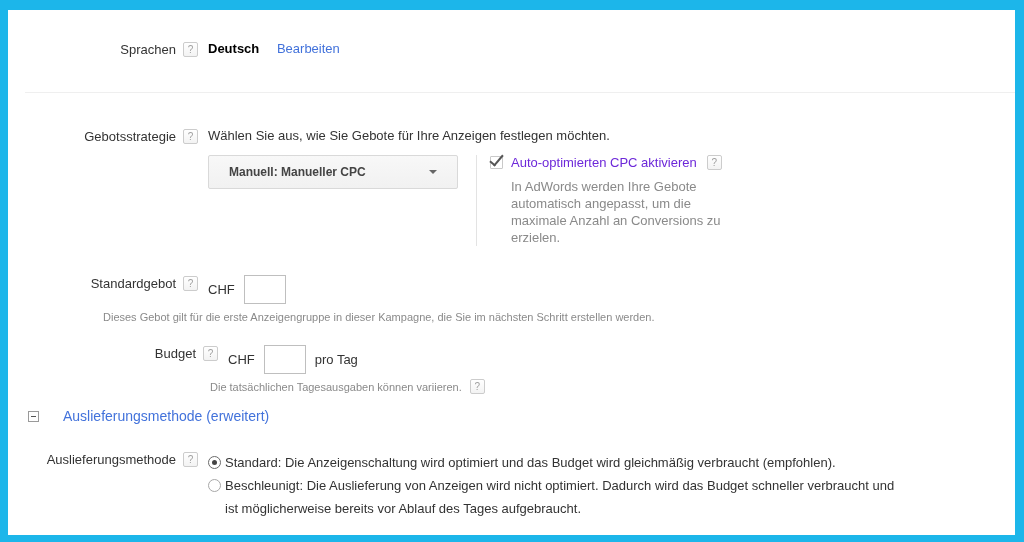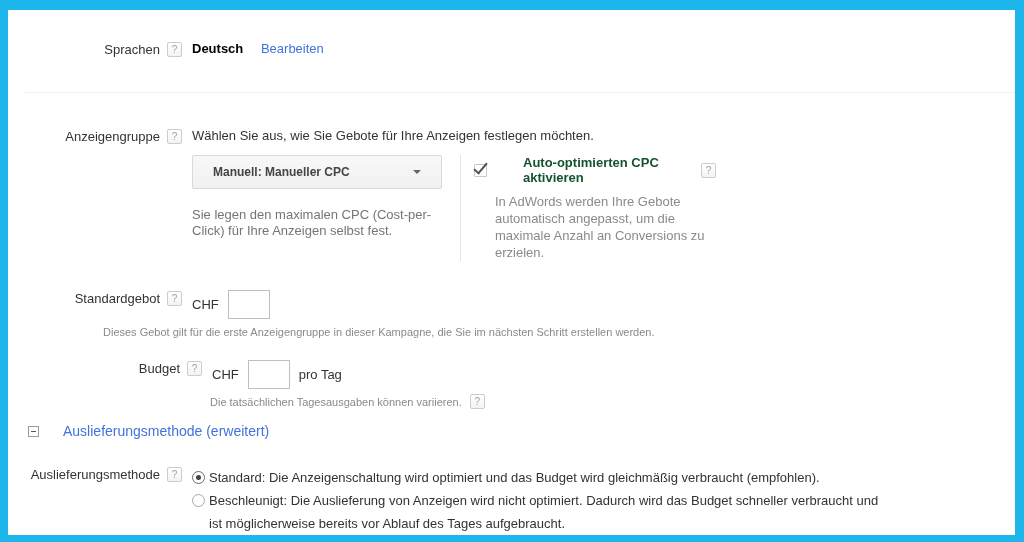--- a/index.html
+++ b/index.html
@@ -9,21 +9,21 @@
   .frame {
     width:1024px; height:542px;
     border:8px solid #1cb6ea;
     border-top-width:10px; border-right-width:9px; border-bottom-width:7px;
     background:#fff; overflow:hidden;
   }
   .page { position:relative; width:100%; height:100%; font-size:13px; color:#333; }
 
   
   .form-row { display:flex; align-items:flex-start; }
-  .lbl { width:174px; flex-shrink:0; display:flex; justify-content:flex-end; align-items:center; gap:7px; padding-top:1px; }
+  .lbl { width:190px; flex-shrink:0; display:flex; justify-content:flex-end; align-items:center; gap:7px; padding-top:1px; }
   .lbl-text { text-align:right; color:#333; }
   .ct { margin-left:10px; }
 
   .help {
     width:15px; height:15px; line-height:13px; text-align:center;
     font-size:10px; color:#a0a0a0; border:1px solid #ccc; border-radius:2px;
     background:linear-gradient(#fff,#f3f3f3); flex-shrink:0; display:inline-block;
   }
 
   
@@ -50,21 +50,21 @@
 
   .vsep { width:1px; background:#e3e3e3; align-self:stretch; }
 
   .bid-right { margin-left:13px; width:242px; }
   .cb-row { display:flex; align-items:center; gap:8px; }
   .checkbox { width:13px; height:13px; border:1px solid #c9c9c9; border-radius:1px; position:relative; background:#fff; flex-shrink:0; cursor:pointer; }
   .checkbox.checked::after {
     content:""; position:absolute; left:2px; top:-5px; width:5px; height:12px;
     border-right:2px solid #555; border-bottom:2px solid #555; transform:rotate(40deg);
   }
-  .cb-label { font-weight:bold; color:#14532d; cursor:pointer;margin-left:28px; }
+  .cb-label { font-weight:normal; color:#6d28d9; cursor:pointer; }
   .cb-help { margin-left:2px; }
   .ecpc-desc { margin:8px 0 0 21px; color:#8a8a8a; line-height:17px; width:234px; }
 
   
   .stdbid-row { margin-top:29px; }
   .money-ct { display:flex; align-items:center; gap:9px; }
   .currency { color:#333; }
   .money-input { width:42px; height:29px; border:1px solid #bfbfbf; border-radius:0; background:#fff; font-size:13px; padding:0 4px; font-family:"Liberation Sans", sans-serif; }
   .stdbid-note { margin:7px 0 0 95px; font-size:11px; color:#8a8a8a; white-space:nowrap; }
 
@@ -100,32 +100,31 @@
       <div class="ct">
         <span class="sprachen-value">Deutsch</span>
         <a class="link sprachen-edit">Bearbeiten</a>
       </div>
     </div>
 
     <div class="divider"></div>
 
     <div class="form-row gebots-row">
       <div class="lbl">
-        <span class="lbl-text">Anzeigengruppe</span>
+        <span class="lbl-text">Gebotsstrategie</span>
         <span class="help">?</span>
       </div>
       <div class="ct">
         <div class="bid-desc">Wählen Sie aus, wie Sie Gebote für Ihre Anzeigen festlegen möchten.</div>
         <div class="bid-cols">
           <div class="bid-left">
             <div class="dropdown">
               <span class="dropdown-text">Manuell: Manueller CPC</span>
               <span class="caret"></span>
             </div>
-            <div class="dd-help">Sie legen den maximalen CPC (Cost-per-Click) für Ihre Anzeigen selbst fest.</div>
           </div>
           <div class="vsep"></div>
           <div class="bid-right">
             <div class="cb-row">
               <span class="checkbox checked"></span>
               <span class="cb-label">Auto-optimierten CPC aktivieren</span>
               <span class="help cb-help">?</span>
             </div>
             <div class="ecpc-desc">In AdWords werden Ihre Gebote automatisch angepasst, um die maximale Anzahl an Conversions zu erzielen.</div>
           </div>

